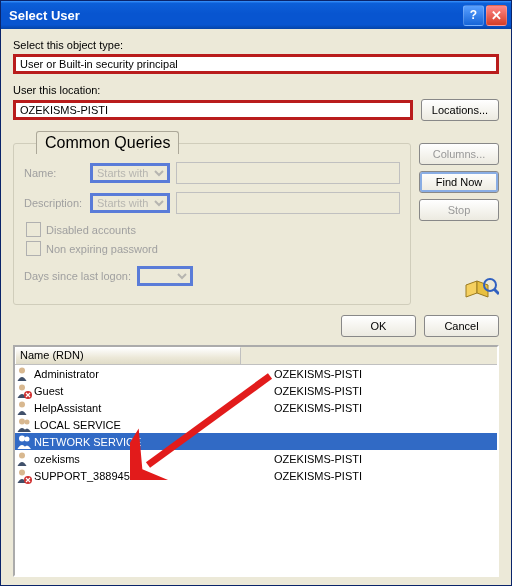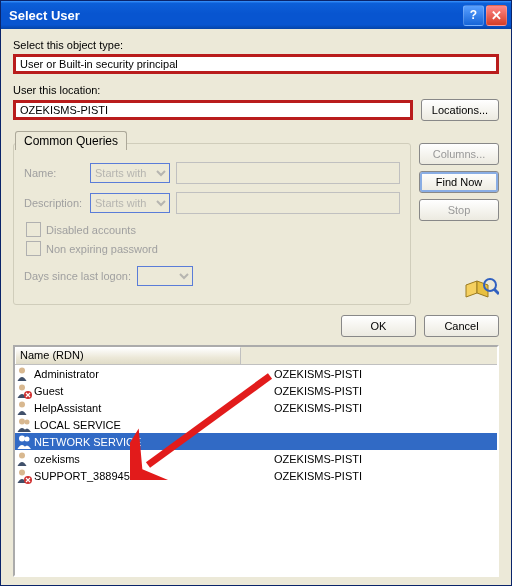--- a/index.html
+++ b/index.html
@@ -91,39 +91,39 @@
   .groupbox {
     border: 1px solid #d0cdbb;
     border-radius: 3px;
     position: relative;
     margin-top: 12px;
     padding: 18px 10px 10px 10px;
     flex-shrink: 0;
   }
   .grouptab {
     position: absolute;
-    top: -13px; left: 1px;
+    top: -13px; left: 22px;
     background: #ece9d8;
     border: 1px solid #aca899;
     border-bottom: none;
     border-radius: 3px 3px 0 0;
     padding: 2px 8px;
-    font-size: 12px;
+    font-size: 16px;
   }
 
   .query-row {
     display: flex;
     align-items: center;
     gap: 6px;
     margin-bottom: 8px;
   }
   .query-row .qlabel { width: 60px; color: #a0a0a0; }
   .query-row select {
     width: 80px; height: 20px;
-    border: 1px solid #1d4ed8;
+    border: 3px solid #1d4ed8;
     background: #ece9d8;
     color: #a0a0a0;
     font-size: 11px;
     font-family: Tahoma, sans-serif;
   }
   .query-row .qinput {
     flex: 1;
     height: 20px;
     border: 1px solid #c0c0c0;
     background: #ece9d8;

